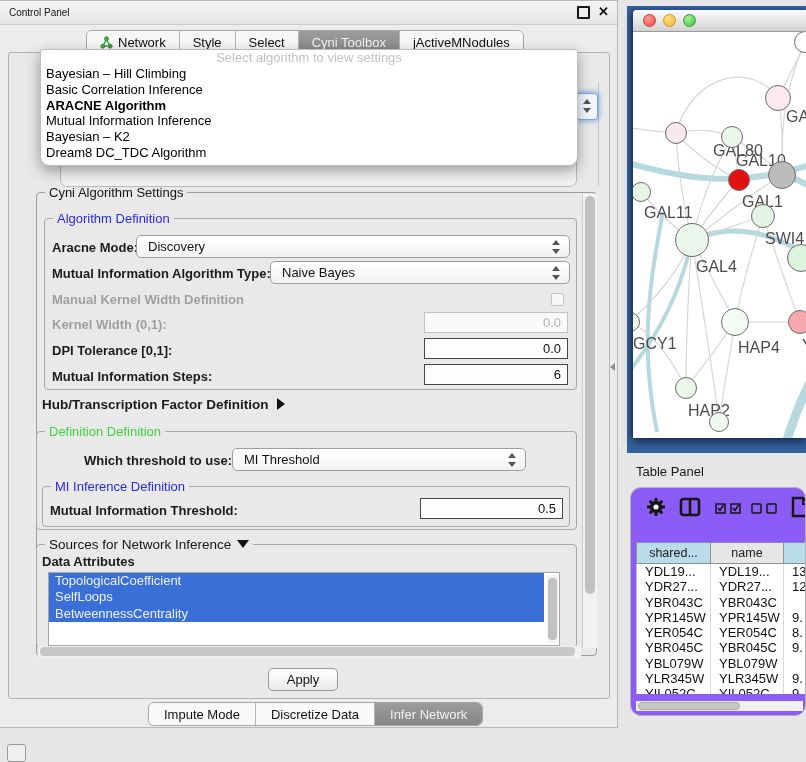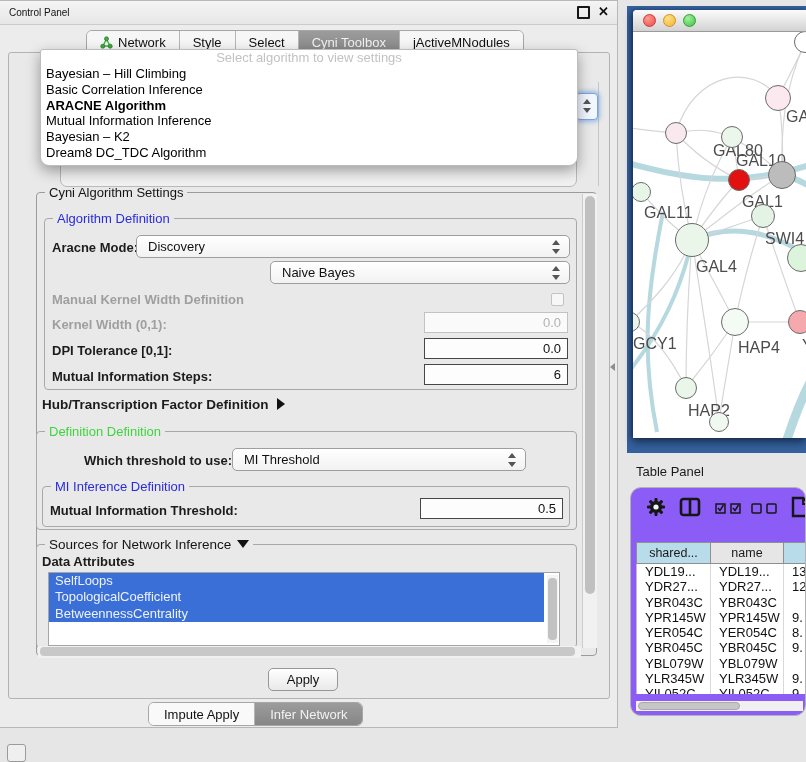--- a/index.html
+++ b/index.html
@@ -211,20 +211,21 @@
     </div>
 
     <div class="group" style="left:44px;top:217px;width:533px;height:172px;">
       <span class="legend blue">Algorithm Definition</span>
     </div>
     <span class="lbl" style="left:52px;top:239px;">Aracne Mode:</span>
     <div class="combo" style="left:136px;top:234px;width:434px;">
       <span>Discovery</span>
       <span class="spin"></span>
     </div>
+    <span class="lbl" style="left:52px;top:265px;">Mutual Information Algorithm Type:</span>
     <div class="combo" style="left:270px;top:260px;width:300px;">
       <span>Naive Bayes</span>
       <span class="spin"></span>
     </div>
     <span class="lbl dis" style="left:52px;top:291px;">Manual Kernel Width Definition</span>
     <span class="checkbox" style="left:551px;top:292px;"></span>
     <span class="lbl dis" style="left:52px;top:316px;">Kernel Width (0,1):</span>
     <div class="field dis" style="left:424px;top:311px;width:144px;">0.0</div>
     <span class="lbl" style="left:52px;top:342px;">DPI Tolerance [0,1]:</span>
     <div class="field" style="left:424px;top:337px;width:144px;">0.0</div>
@@ -247,42 +248,45 @@
     <span class="lbl" style="left:50px;top:502px;">Mutual Information Threshold:</span>
     <div class="field" style="left:420px;top:497px;width:143px;">0.5</div>
 
     <div class="group" style="left:36px;top:543px;width:541px;height:104px;">
       <span class="legend black" style="font-size:13.5px;"><span>Sources for Network Inference</span><span class="tri-down"></span></span>
     </div>
     <span class="lbl" style="left:42px;top:553px;">Data Attributes</span>
     <div class="attr-list">
       <div>
 
-      <div class="attr-item">SelfLoops</div>
-          <div class="attr-item">TopologicalCoefficient</div>
+      <div class="attr-item">TopologicalCoefficient</div>
+          <div class="attr-item">SelfLoops</div>
           <div class="attr-item">BetweennessCentrality</div>
         </div>
       <div class="attr-scroll">
           <div class="attr-thumb"></div>
         </div>
     </div>
 
     <div class="vtrack" style="left:582px;top:193px;width:15px;height:454px;">
       <div class="vthumb" style="left:2px;top:2px;width:10px;height:398px;"></div>
     </div>
     <div class="htrack" style="left:38px;top:645px;width:543px;height:12px;">
       <div class="hthumb" style="left:2px;top:1px;width:535px;height:9px;"></div>
     </div>
 
     <div class="apply-btn">Apply</div>
 
     <div class="bottom-tabbar">
 
     <div class="btab">
-          <span>Impute Apply</span>
+          <span>Impute Mode</span>
+        </div>
+        <div class="btab">
+          <span>Discretize Data</span>
         </div>
         <div class="btab selected">
           <span>Infer Network</span>
         </div>
       </div>
   </div>
 
   <div class="splitter"></div>
   <div class="mini-square"></div>
 

